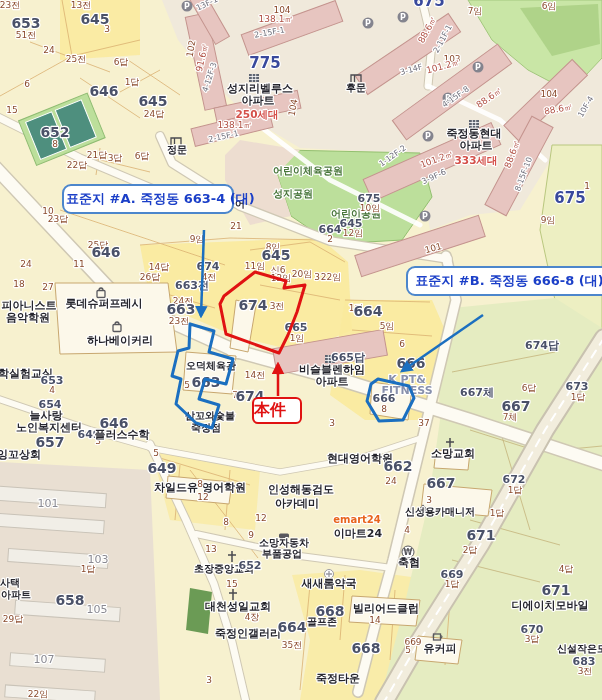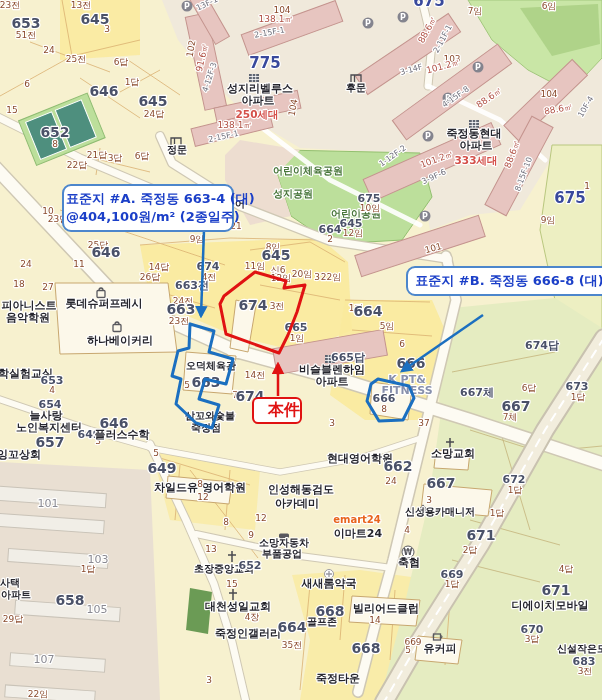--- a/index.html
+++ b/index.html
@@ -21,21 +21,21 @@
   .L-park {fill:#48763A;font-weight:bold;font-size:10px;}
   .L-grey {fill:#8A8A92;font-size:11px;}
   .L-logo {fill:#E8641E;font-weight:bold;font-size:10px;}
   .L-fit  {fill:#8890AC;font-weight:bold;font-size:11px;}
   .icon-text{stroke:none;}
   
   .callout{position:absolute;background:#FFFFFF;border:2px solid #4C86CC;border-radius:9px;
            color:#1B3FC8;font-weight:bold;font-size:13px;line-height:18px;text-align:center;
            padding:4px 2px;box-sizing:border-box;white-space:nowrap;}
   .subject-box{position:absolute;background:#FFFFFF;border:2px solid #E01212;border-radius:6px;
-           color:#E01212;font-weight:bold;font-size:16px;text-align:right;padding:1px 0;
+           color:#E01212;font-weight:bold;font-size:16px;text-align:left;padding:1px 0;
            box-sizing:border-box;}
 </style>
 </head>
 <body>
 
 <div class="stage">
   <svg id="map-svg" width="602" height="700" viewBox="0 0 602 700">
     <defs>
       <marker id="ah-blue" viewBox="0 0 10 10" refX="8" refY="5" markerWidth="5" markerHeight="5" orient="auto-start-reverse">
         <path d="M0,0 L10,5 L0,10 z" fill="#1B6FC0"></path>
@@ -462,21 +462,20 @@
         <polygon points="378,379 409,386 414,398 403,420 379,421 367,401 371,384" fill="none" stroke="#1B6FC0" stroke-width="3" stroke-linejoin="round"></polygon>
         <polygon points="255,272 286,281 284,288 305,285 297,312 288,335 279,353 226,334 220,304 224,296" fill="none" stroke="#E01212" stroke-width="3" stroke-linejoin="round"></polygon>
         <line x1="204" y1="230" x2="201" y2="316" stroke="#1B6FC0" stroke-width="2.5" marker-end="url(#ah-blue)"></line>
         <line x1="483" y1="315" x2="402" y2="371" stroke="#1B6FC0" stroke-width="2.5" marker-end="url(#ah-blue)"></line>
         <line x1="278" y1="396" x2="278" y2="364" stroke="#E01212" stroke-width="2.5" marker-end="url(#ah-red)"></line>
       </g>
   </svg>
 
   <div class="callout" style="left:62px;top:184px;width:172px;">
     <div>표준지 #A. 죽정동 663-4 (대)</div>
-    <div>@404,100원/m² (2종일주)</div>
   </div>
   <div class="callout" style="left:406px;top:266px;width:207px;">
     <div>표준지 #B. 죽정동 666-8 (대)</div>
   </div>
   <div class="subject-box" style="left:252px;top:397px;width:50px;">
     <span>本件</span>
   </div>
 </div>
 
 </body></html>

